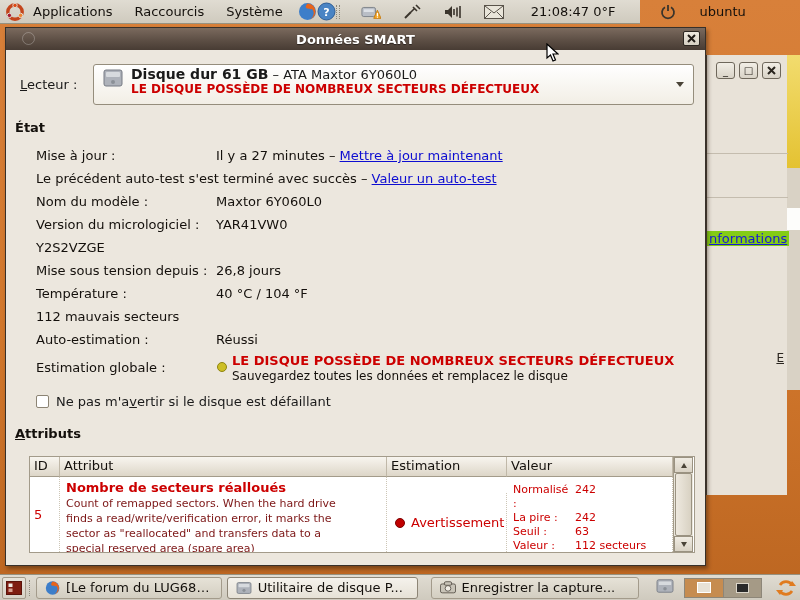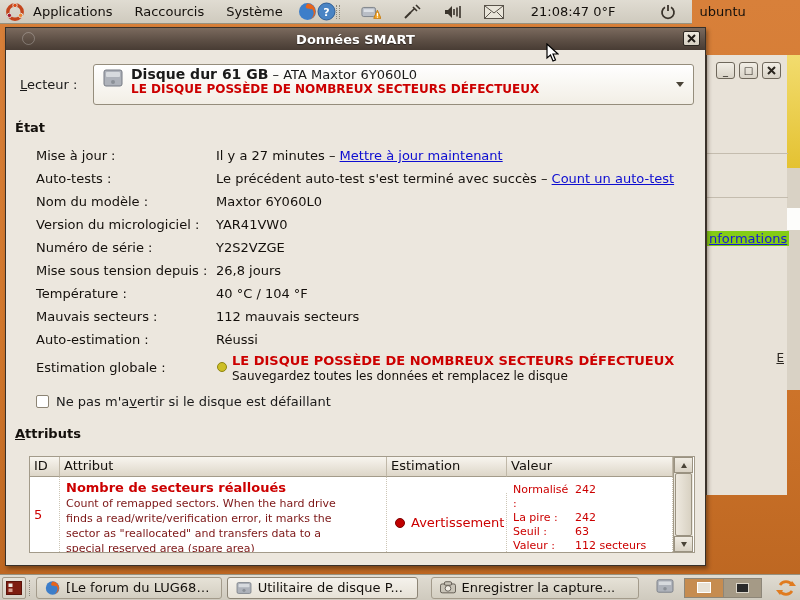--- a/index.html
+++ b/index.html
@@ -2,21 +2,21 @@
 <html><head>
 <meta charset="utf-8">
 <style>
   * { margin:0; padding:0; box-sizing:border-box; }
   html,body { width:800px; height:600px; }
   body { font-family:"DejaVu Sans","Liberation Sans",sans-serif; font-size:13px; color:#1a1a1a; }
   #screen { position:relative; width:800px; height:600px; overflow:hidden;
             background:linear-gradient(180deg,#d8803a 0%,#d1772c 55%,#bc6621 100%); }
 
   
-  .top-panel { position:absolute; left:0; top:0; width:692px; height:24px;
+  .top-panel { position:absolute; left:0; top:0; width:640px; height:24px;
     background:linear-gradient(180deg,#e0dcd2,#cfcabe); border-bottom:1px solid #97917f;
     display:flex; align-items:center; padding:0 6px; z-index:40; }
   .menu-group { display:flex; align-items:center; gap:4px; }
   .menu-item { padding:2px 9px; font-size:13px; color:#14100c; cursor:default; }
   .panel-icon { width:20px; height:20px; display:flex; align-items:center; justify-content:center; }
   .tray { margin-left:auto; display:flex; align-items:center; gap:21px; }
   .tray-grip { width:4px; height:14px; border-left:1px dotted #8e887a; border-right:1px dotted #8e887a; }
   .clock { font-size:13px; color:#14100c; margin:0 4px 0 6px; white-space:nowrap; }
   .user-name { font-size:13px; color:#14100c; margin-right:4px; }
 
@@ -252,45 +252,42 @@
     </div>
 
     <div class="section-heading" style="top:92px">État</div>
 
     <div class="rows">
       <div class="srow">
         <div class="srow-label">Mise à jour :</div>
         <div class="srow-value"><span>Il y a 27 minutes – </span><a class="gtk-link">Mettre à jour maintenant</a></div>
       </div>
       <div class="srow">
-        <div class="srow-label">Auto-tests :</div>
-        <div class="srow-value"><span>Le précédent auto-test s'est terminé avec succès – </span><a class="gtk-link">Count un auto-test</a></div>
+        <div class="srow-value"><span>Le précédent auto-test s'est terminé avec succès – </span><a class="gtk-link">Valeur un auto-test</a></div>
       </div>
       <div class="srow">
         <div class="srow-label">Nom du modèle :</div>
         <div class="srow-value">Maxtor 6Y060L0</div>
       </div>
       <div class="srow">
         <div class="srow-label">Version du micrologiciel :</div>
         <div class="srow-value">YAR41VW0</div>
       </div>
       <div class="srow">
-        <div class="srow-label">Numéro de série :</div>
         <div class="srow-value">Y2S2VZGE</div>
       </div>
       <div class="srow">
         <div class="srow-label">Mise sous tension depuis :</div>
         <div class="srow-value">26,8 jours</div>
       </div>
       <div class="srow">
         <div class="srow-label">Température :</div>
         <div class="srow-value">40 °C / 104 °F</div>
       </div>
       <div class="srow">
-        <div class="srow-label">Mauvais secteurs :</div>
         <div class="srow-value">112 mauvais secteurs</div>
       </div>
       <div class="srow">
         <div class="srow-label">Auto-estimation :</div>
         <div class="srow-value">Réussi</div>
       </div>
       <div class="srow srow-global">
         <div class="srow-label" style="padding-top:8px">Estimation globale :</div>
         <div class="global-val">
           <span class="status-dot"></span>

